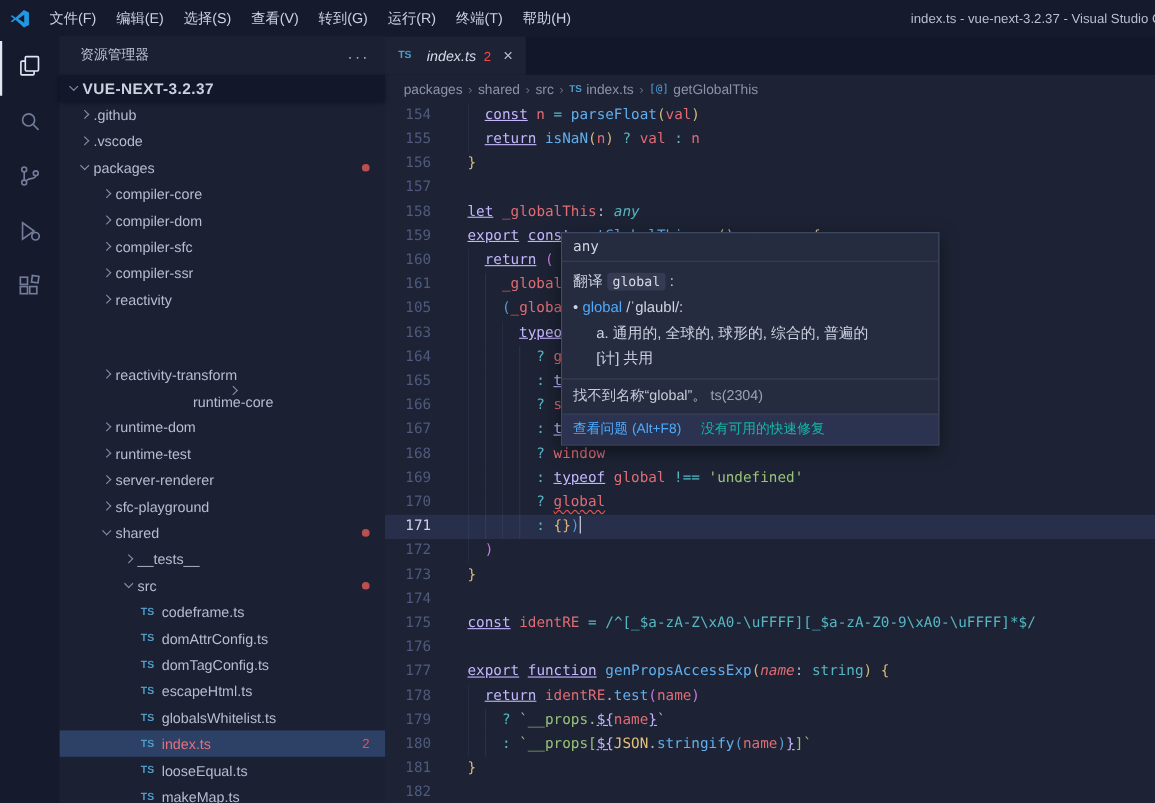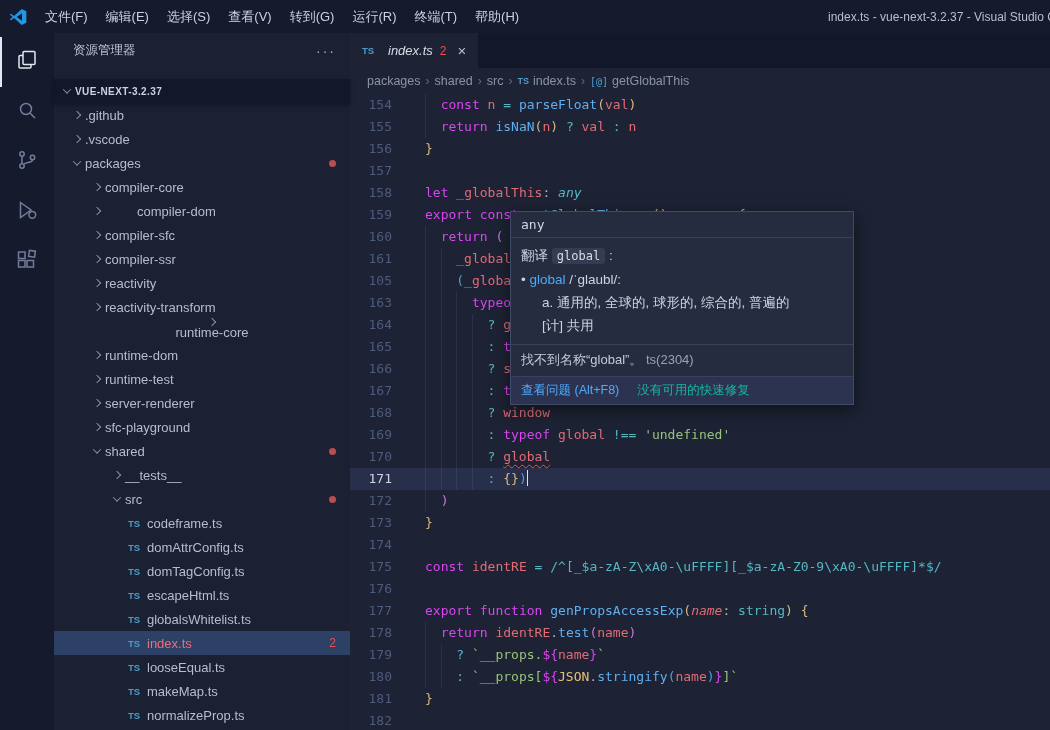--- a/index.html
+++ b/index.html
@@ -18,22 +18,22 @@
   
   #activitybar { width:54px; background:#151a2c; padding-top:4px; flex:none; }
   .act-item { height:50px; display:flex; align-items:center; justify-content:center; color:#737c9b; }
   .act-item.active { color:#e3e7f2; box-shadow:inset 2px 0 0 #e3e7f2; }
   .act-item svg { stroke:currentColor; fill:none; stroke-width:1.5; }
 
   
   #sidebar { width:296px; background:#1b2133; flex:none; display:flex; flex-direction:column; color:#b6bdd0; }
   .sb-header { height:35px; display:flex; align-items:center; padding:0 14px 0 19px; font-size:12.5px; color:#c0c6d5; flex:none; }
   .sb-more { margin-left:auto; letter-spacing:2px; color:#aab0c2; font-size:14px; }
-  .sb-section { height:24px; background:#121729; display:flex; align-items:center; font-weight:bold; font-size:10px;
-                letter-spacing:.4px; color:#ccd1de; padding-left:4px; flex:none; box-shadow:0 2px 4px rgba(0,0,0,.35); position:relative; z-index:2;margin-top:11px;}
+  .sb-section { height:24px; background:#121729; display:flex; align-items:center; font-weight:bold; font-size:14px;
+                letter-spacing:.4px; color:#ccd1de; padding-left:4px; flex:none; box-shadow:0 2px 4px rgba(0,0,0,.35); position:relative; z-index:2;}
   #tree { flex:1; overflow:hidden; font-size:13px; }
   .ti { height:24px; display:flex; align-items:center; padding-right:14px; white-space:nowrap; }
   .ti.selected { background:#2d4066; }
   .ti.error .lbl { color:#e8707a; }
   .tw { width:17px; flex:none; display:flex; align-items:center; justify-content:center; }
   .chev { width:6px; height:6px; border-right:1.4px solid #8790a8; border-bottom:1.4px solid #8790a8; display:inline-block; }
   .chev.collapsed { transform:rotate(-45deg); }
   .chev.expanded  { transform:rotate(45deg) translate(-1px,-1px); }
   .ts-ico { width:19px; flex:none; font-size:9.5px; font-weight:bold; color:#4e9cc8; }
   .dot { width:7px; height:7px; border-radius:50%; background:#bb4f4f; margin-left:auto; flex:none; }
@@ -52,21 +52,21 @@
   .bc-ts { font-size:9px; font-weight:bold; color:#4e9cc8; }
   .bc-sym { font-size:10px; font-family:"DejaVu Sans Mono",monospace; color:#4d9fd6; }
 
   #code { flex:1; overflow:hidden; font-family:"DejaVu Sans Mono",monospace; font-size:13px; line-height:22px; }
   .cl { height:22px; display:flex; }
   .cl.cur { background:#272f4a; }
   .cl.cur .ln { color:#cdd3e4; }
   .ln { width:42px; text-align:right; color:#4e5a7e; flex:none; }
   .ct { margin-left:33px; white-space:pre; }
   .ig { display:inline-block; width:2ch; height:22px; vertical-align:bottom; box-shadow:inset 1px 0 0 rgba(110,122,160,.18); }
-  .tk.kw { color:#d946ef; } .tk.fn { color:#61afef; } .tk.vr { color:#e06c75; }
+  .tk.kw { color:#c4b5fd;text-decoration:underline; } .tk.fn { color:#61afef; } .tk.vr { color:#e06c75; }
   .tk.op { color:#56b6c2; } .tk.st { color:#98c379; } .tk.cy { color:#56b6c2; }
   .tk.ty { color:#e5c07b; } .tk.p  { color:#abb2bf; }
   .tk.df { color:#abb2bf; } .tk.b1 { color:#d7ba7d; } .tk.b2 { color:#c678dd; } .tk.b3 { color:#569cd6; }
   .tk.it { font-style:italic; }
   .tk.sq { text-decoration:underline wavy #e45649; text-decoration-thickness:1px; text-underline-offset:3px; }
   .cursor { display:inline-block; width:1.5px; height:16px; background:#dde2ee; vertical-align:-3px; }
 
   
   #hover { position:absolute; left:160px; top:178px; width:344px; background:#252c3f; border:1px solid #414a66;
            box-shadow:0 5px 16px rgba(0,0,0,.5); z-index:5; font-size:13px; color:#ccd2e0; }
@@ -182,21 +182,21 @@
           </span>
           <span class="lbl">packages</span>
           <span class="dot"></span>
         </div>
         <div class="ti" style="padding-left: 34px;">
           <span class="tw">
             <span class="chev collapsed"></span>
           </span>
           <span class="lbl">compiler-core</span>
         </div>
-        <div class="ti" style="padding-left: 34px; gap: 32px;">
+        <div class="ti" style="padding-left: 34px;">
           <span class="tw">
             <span class="chev collapsed"></span>
           </span>
           <span class="lbl">compiler-dom</span>
         </div>
         <div class="ti" style="padding-left: 34px;">
           <span class="tw">
             <span class="chev collapsed"></span>
           </span>
           <span class="lbl">compiler-sfc</span>
@@ -206,21 +206,21 @@
             <span class="chev collapsed"></span>
           </span>
           <span class="lbl">compiler-ssr</span>
         </div>
         <div class="ti" style="padding-left: 34px;">
           <span class="tw">
             <span class="chev collapsed"></span>
           </span>
           <span class="lbl">reactivity</span>
         </div>
-        <div class="ti" style="padding-left: 34px;">
+        <div class="ti" style="padding-left: 34px; margin-top: 44px;">
           <span class="tw">
             <span class="chev collapsed"></span>
           </span>
           <span class="lbl">reactivity-transform</span>
         </div>
         <div class="ti" style="padding-left: 34px; flex-direction: column;">
           <span class="tw">
             <span class="chev collapsed"></span>
           </span>
           <span class="lbl">runtime-core</span>

